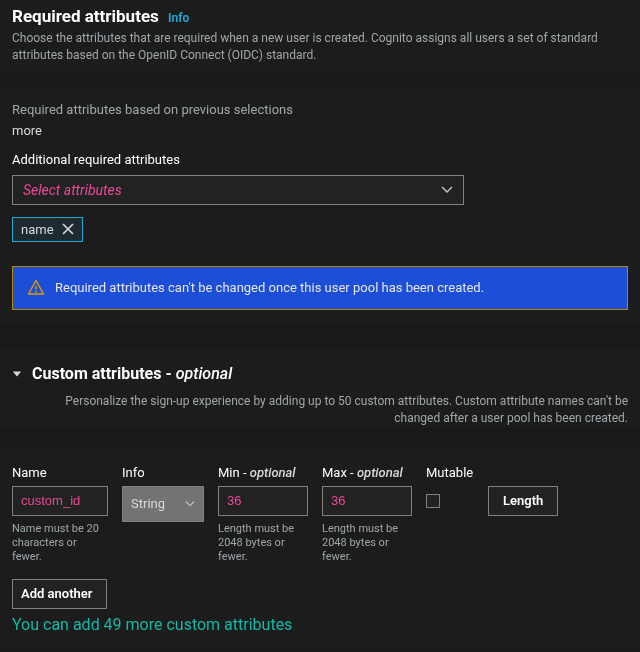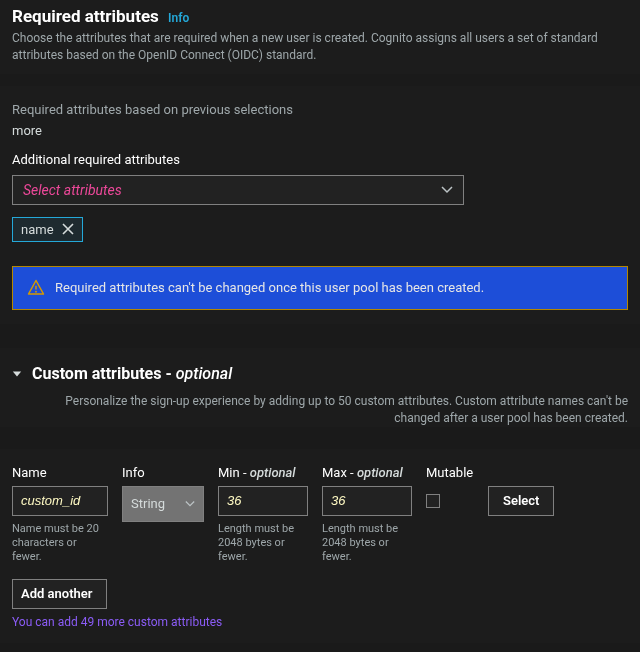--- a/index.html
+++ b/index.html
@@ -115,26 +115,25 @@
   .col-n    { width: 90px; }
   .col-mut  { width: 48px; }
   .col-btn  { }
   .col .lbl {
     color:#fff; font-size:13px; margin-bottom:6px; white-space:nowrap;
   }
   .col .lbl .optional { color:#d5dbdb; }
   .col input[type=text] {
     background:#222;
     border: 1px solid #808080;
-    color:#fef9c3;
+    color:#ec4899;
     height: 30px;
     padding: 0 8px;
     font-size: 13px;
     outline:none;
-    font-style:italic;
   }
   .col .hint {
     color:#9ea7aa; font-size:11px; margin-top:6px; line-height:1.3;
     word-wrap: break-word;
   }
   .select-small {
     background:#737373;
     border:1px solid #808080;
     height: 36px;
     display:flex;
@@ -155,21 +154,21 @@
     font-size:13px;
     font-weight:600;
     height:30px;
     padding: 0 14px;
     cursor:pointer;
     display:inline-flex;
     align-items:center;
     margin-top: 0;
   }
   .btn-add { margin-top: 14px; padding-left: 8px; }
-  .hint2 { color:#8b5cf6; font-size:12px; margin-top:6px; }
+  .hint2 { color:#14b8a6; font-size:16px; margin-top:6px; }
 </style>
 </head>
 <body>
 
 <div class="page">
 
   <div class="section">
     <div class="hdr">
       <h2>Required attributes</h2>
       <span class="info-link">Info</span>
@@ -265,21 +264,21 @@
           </div>
           <input type="text" value="36" style="">
           <div class="hint">Length must be 2048 bytes or fewer.</div>
         </div>
         <div class="col col-mut">
           <div class="lbl">Mutable</div>
           <div class="checkbox"></div>
         </div>
         <div class="col col-btn">
           <div class="lbl">&nbsp;</div>
-          <div class="btn">Select</div>
+          <div class="btn">Length</div>
         </div>
       </div>
 
       <div class="btn btn-add">Add another</div>
       <div class="hint2">You can add 49 more custom attributes</div>
 
       
     </div>
   </div>
 

